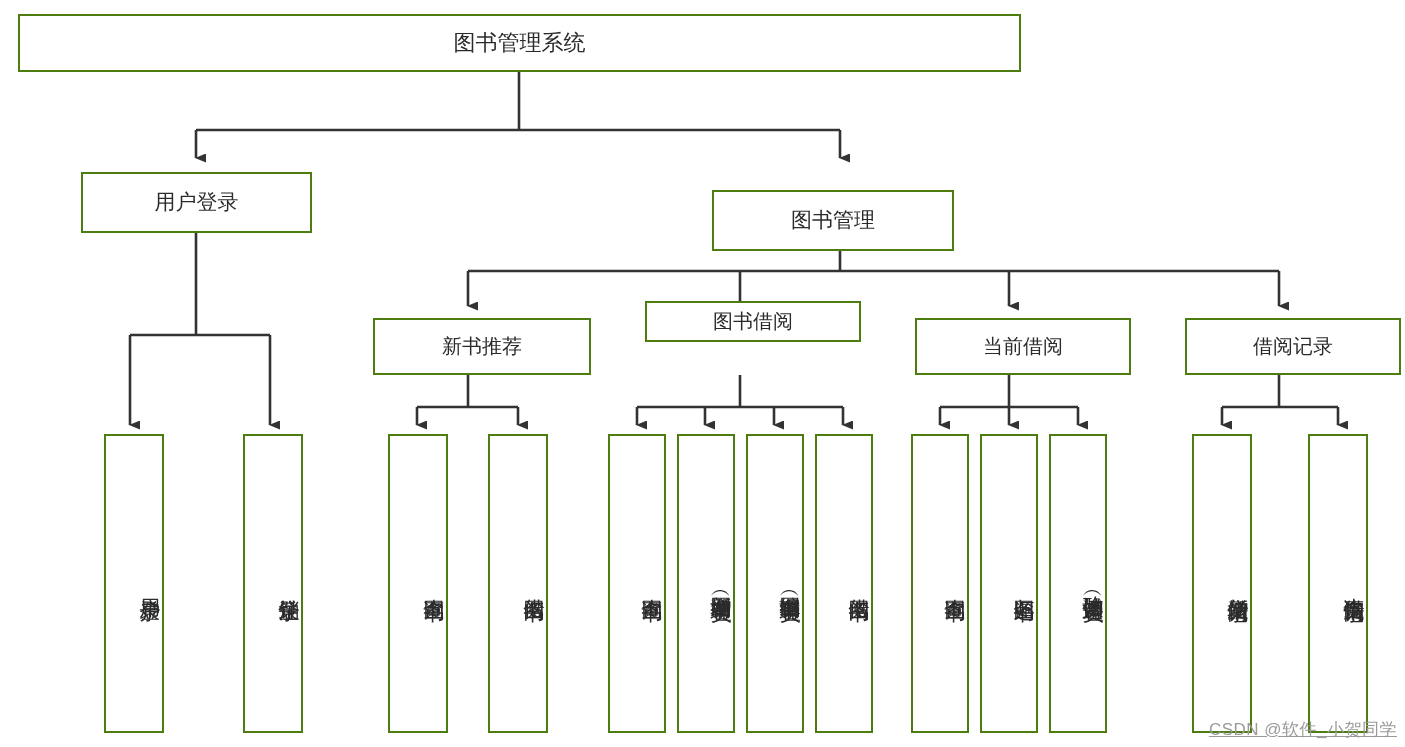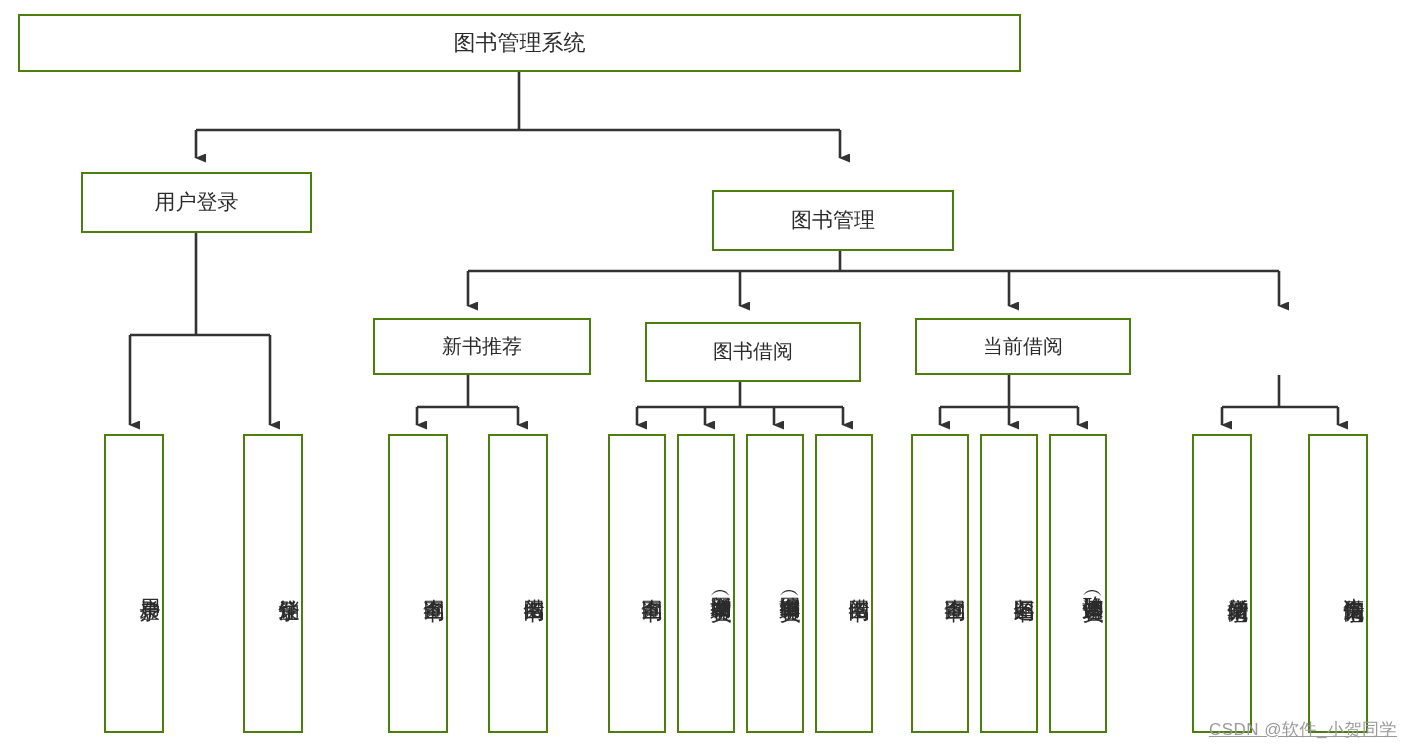--- a/index.html
+++ b/index.html
@@ -132,26 +132,29 @@
   <div class="node level1" style="left:81px; top:172px; width:231px; height:61px;">
     <span>用户登录</span>
   </div>
   <div class="node level1" style="left:712px; top:172px; width:242px; height:61px;margin-top:18px;">
     <span>图书管理</span>
   </div>
 
   <div class="node level2" style="left:360px; top:318px; width:218px; height:57px;">
     <span>新书推荐</span>
   </div>
-  <div class="node level2" style="left:632px; top:322px; width:216px; height:60px;">
+  <div class="node level2" style="left:632px; top:301px; width:216px; height:41px;">
     <span>图书借阅</span>
   </div>
   <div class="node level2" style="left:902px; top:318px; width:216px; height:57px;text-align:center;">
     <span>当前借阅</span>
   </div>
+  <div class="node level2" style="left:1172px; top:318px; width:216px; height:57px;">
+    <span>借阅记录</span>
+  </div>
 
   <div class="node leaf" style="left:104px; top:434px; width:60px; height:299px;">
     <span class="leaf-text">用户登录</span>
   </div>
   <div class="node leaf" style="left:243px; top:434px; width:60px; height:299px;">
     <span class="leaf-text">注销登录</span>
   </div>
 
   <div class="node leaf" style="left:388px; top:434px; width:60px; height:299px;">
     <span class="leaf-text">查询图书</span>

